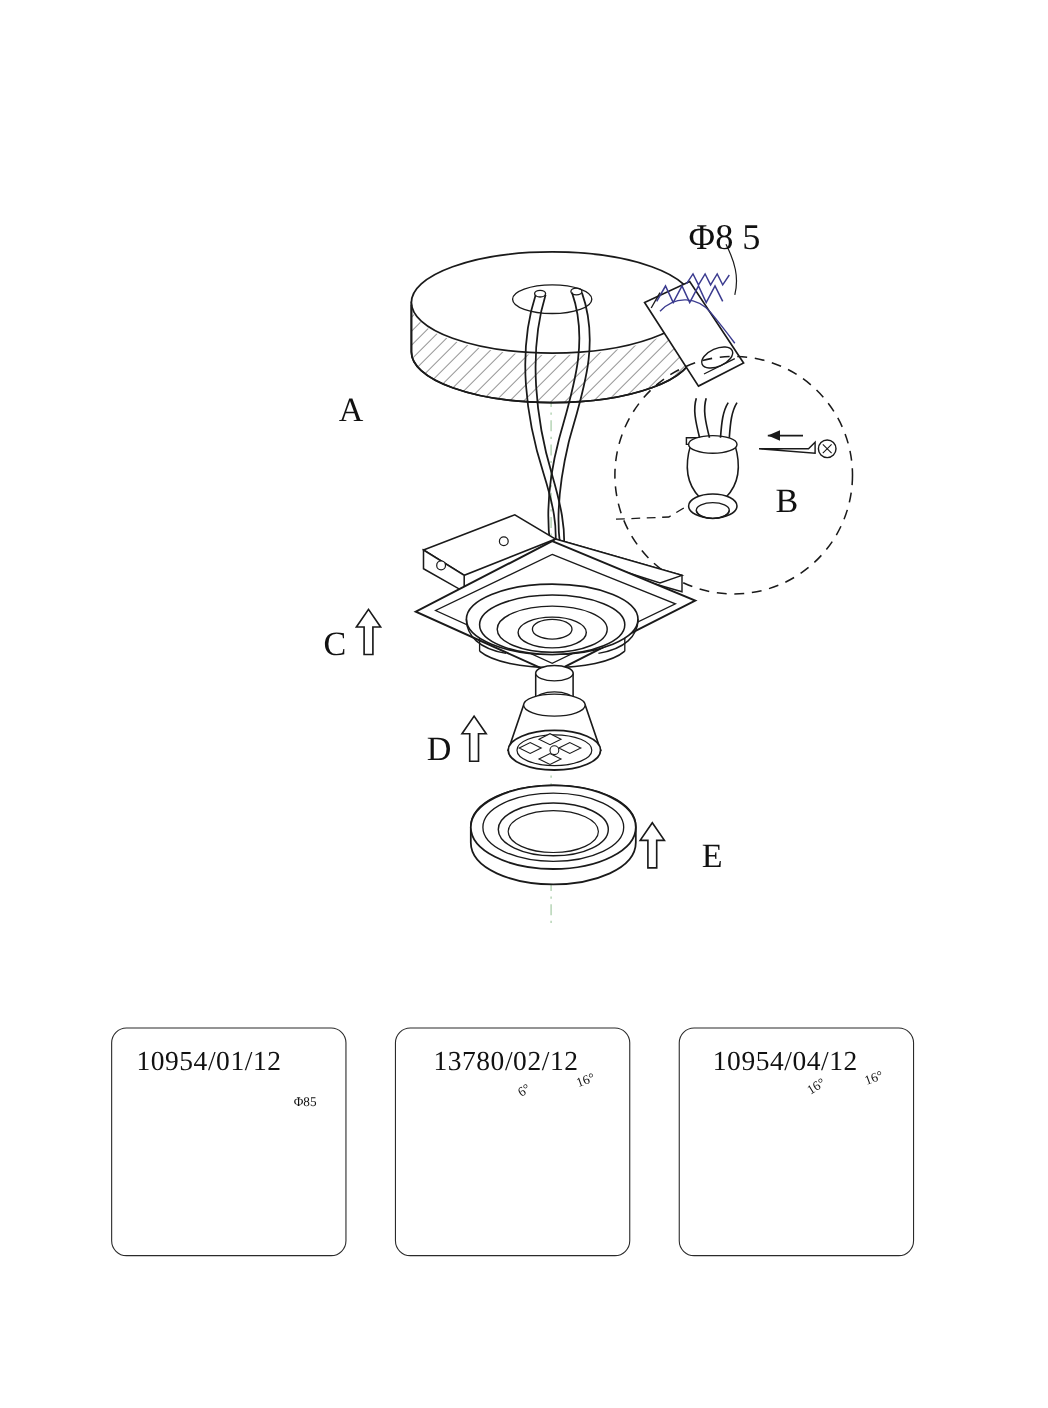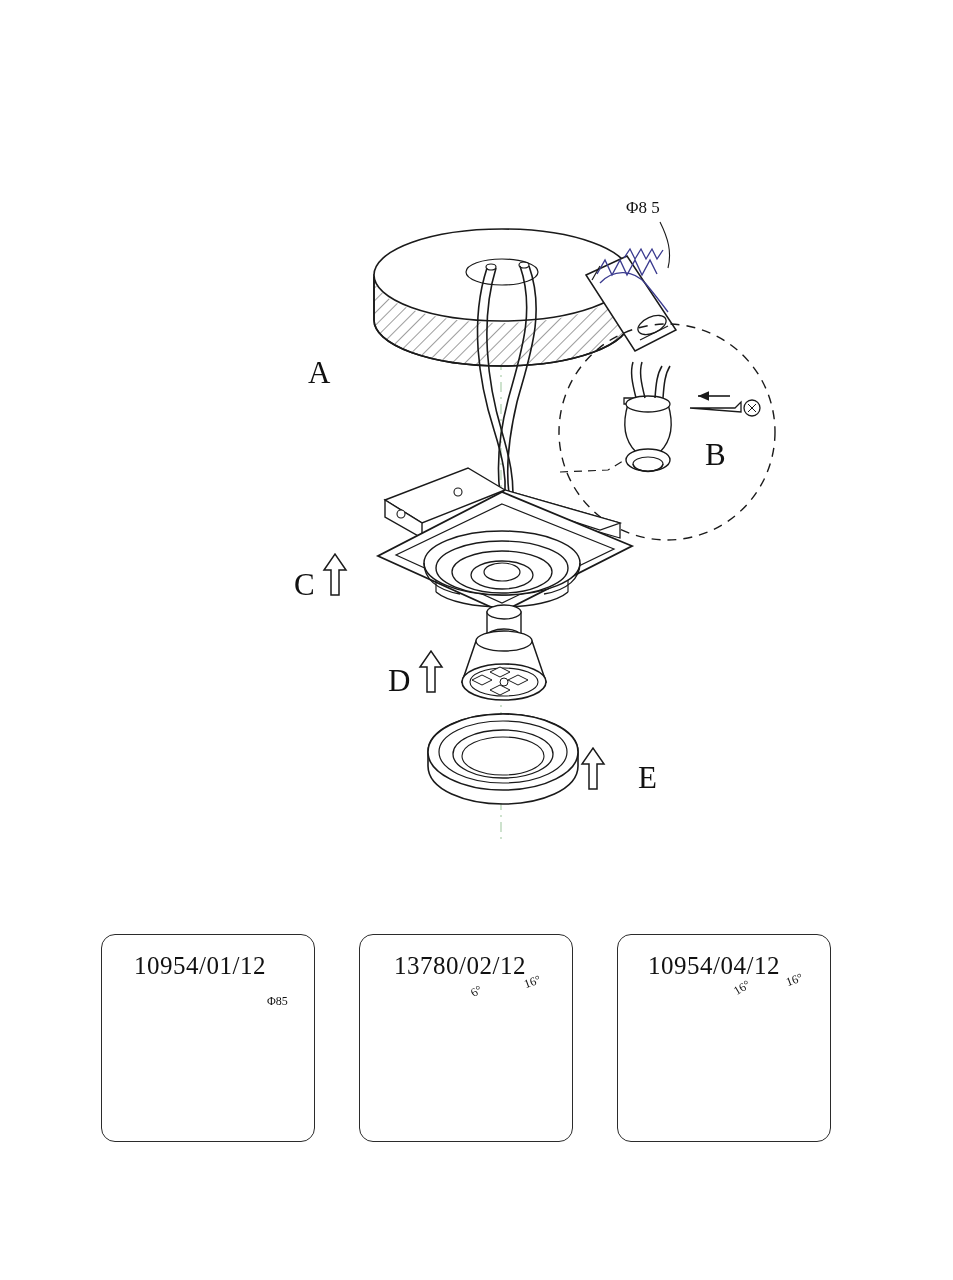--- a/index.html
+++ b/index.html
@@ -32,21 +32,21 @@
     font-family: "Liberation Serif", serif;
     color: #111;
     white-space: nowrap;
     user-select: none;
   }
   .step-letter {
     font-size: 31px;
     letter-spacing: 0.5px;
   }
   .dim-text {
-    font-size: 17px;
+    font-size: 33px;
   }
   .card-title {
     font-size: 25px;
     letter-spacing: 0.5px;
   }
   .mini-dim {
     font-size: 12px;
   }
   .card {
     position: absolute;
@@ -263,21 +263,21 @@
 
   <div class="lbl step-letter" style="left:308px; top:355px;">A</div>
   <div class="lbl step-letter" style="left:705px; top:437px;">B</div>
   <div class="lbl step-letter" style="left:294px; top:567px;">C</div>
   <div class="lbl step-letter" style="left:388px; top:663px;">D</div>
   <div class="lbl step-letter" style="left:638px; top:760px;">E</div>
 
   <div class="lbl dim-text" style="left:626px; top:198px;">Φ8 5</div>
 
   <div class="card" style="left:101px; top:934px; width:214px; height:208px;"></div>
-  <div class="lbl card-title" style="left:134px; top:952px;">10954/01/12</div>
+  <div class="lbl card-title" style="left:124px; top:952px;">10954/01/12</div>
   <div class="lbl mini-dim" style="left:267px; top:994px;">Φ85</div>
 
   <div class="card" style="left:359px; top:934px; width:214px; height:208px;"></div>
   <div class="lbl card-title" style="left:394px; top:952px;">13780/02/12</div>
   <div class="lbl mini-dim" style="left:468px; top:988px; transform:rotate(-32deg); transform-origin:left top;">6°</div>
   <div class="lbl mini-dim" style="left:522px; top:978px; transform:rotate(-20deg); transform-origin:left top;">16°</div>
 
   <div class="card" style="left:617px; top:934px; width:214px; height:208px;"></div>
   <div class="lbl card-title" style="left:648px; top:952px;text-align:center;">10954/04/12</div>
   <div class="lbl mini-dim" style="left:731px; top:986px; transform:rotate(-32deg); transform-origin:left top;">16°</div>

